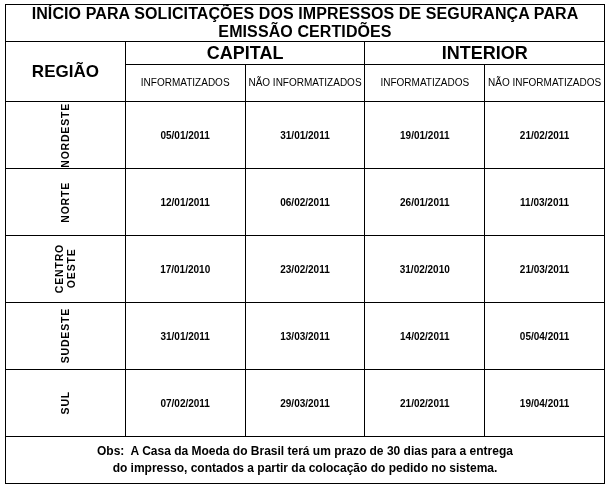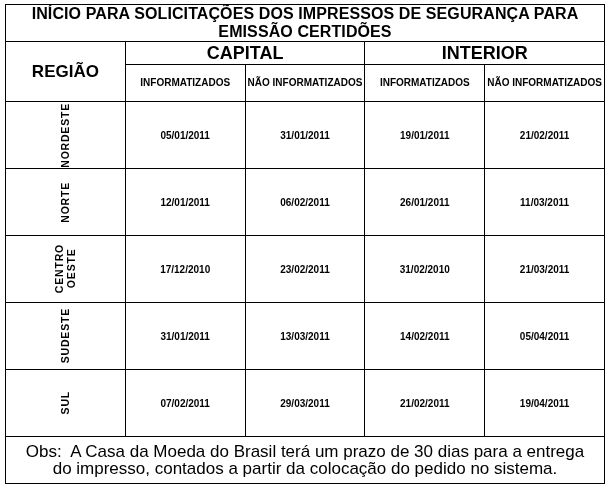--- a/index.html
+++ b/index.html
@@ -45,21 +45,21 @@
     color: #000000;
   }
   .region-head {
     font-size: 17px;
     font-weight: bold;
     color: #000000;
   }
   .sub-head {
     height: 36px;
     font-size: 10px;
-    font-weight: bold;
+    font-weight: normal;
     color: #000000;
     line-height: 12px;
     padding: 0 4px;
   }
   .region-cell {
     width: 62px;
   }
   .region-vert {
     display: block;
     writing-mode: vertical-rl;
@@ -76,22 +76,22 @@
     height: 66px;
   }
   .date-cell {
     font-size: 10px;
     font-weight: bold;
     color: #000000;
   }
   .obs-cell {
     height: 46px;
     text-align: left;
-    font-size: 17px;
-    font-weight: normal;
+    font-size: 12px;
+    font-weight: bold;
     line-height: 17px;
     padding: 5px 8px 6px 8px;
   }
   .obs-line {
     display: block;
     white-space: pre;
   }
 </style>
 </head>
 <body>
@@ -132,21 +132,21 @@
         <td class="date-cell">06/02/2011</td>
         <td class="date-cell">26/01/2011</td>
         <td class="date-cell">11/03/2011</td>
       </tr>
 
       <tr class="data-row">
         <td class="region-cell">
           <span class="region-vert">CENTRO
 OESTE</span>
         </td>
-        <td class="date-cell">17/12/2010</td>
+        <td class="date-cell">17/01/2010</td>
         <td class="date-cell">23/02/2011</td>
         <td class="date-cell">31/02/2010</td>
         <td class="date-cell">21/03/2011</td>
       </tr>
 
       <tr class="data-row">
         <td class="region-cell">
           <span class="region-vert">SUDESTE</span>
         </td>
         <td class="date-cell">31/01/2011</td>

